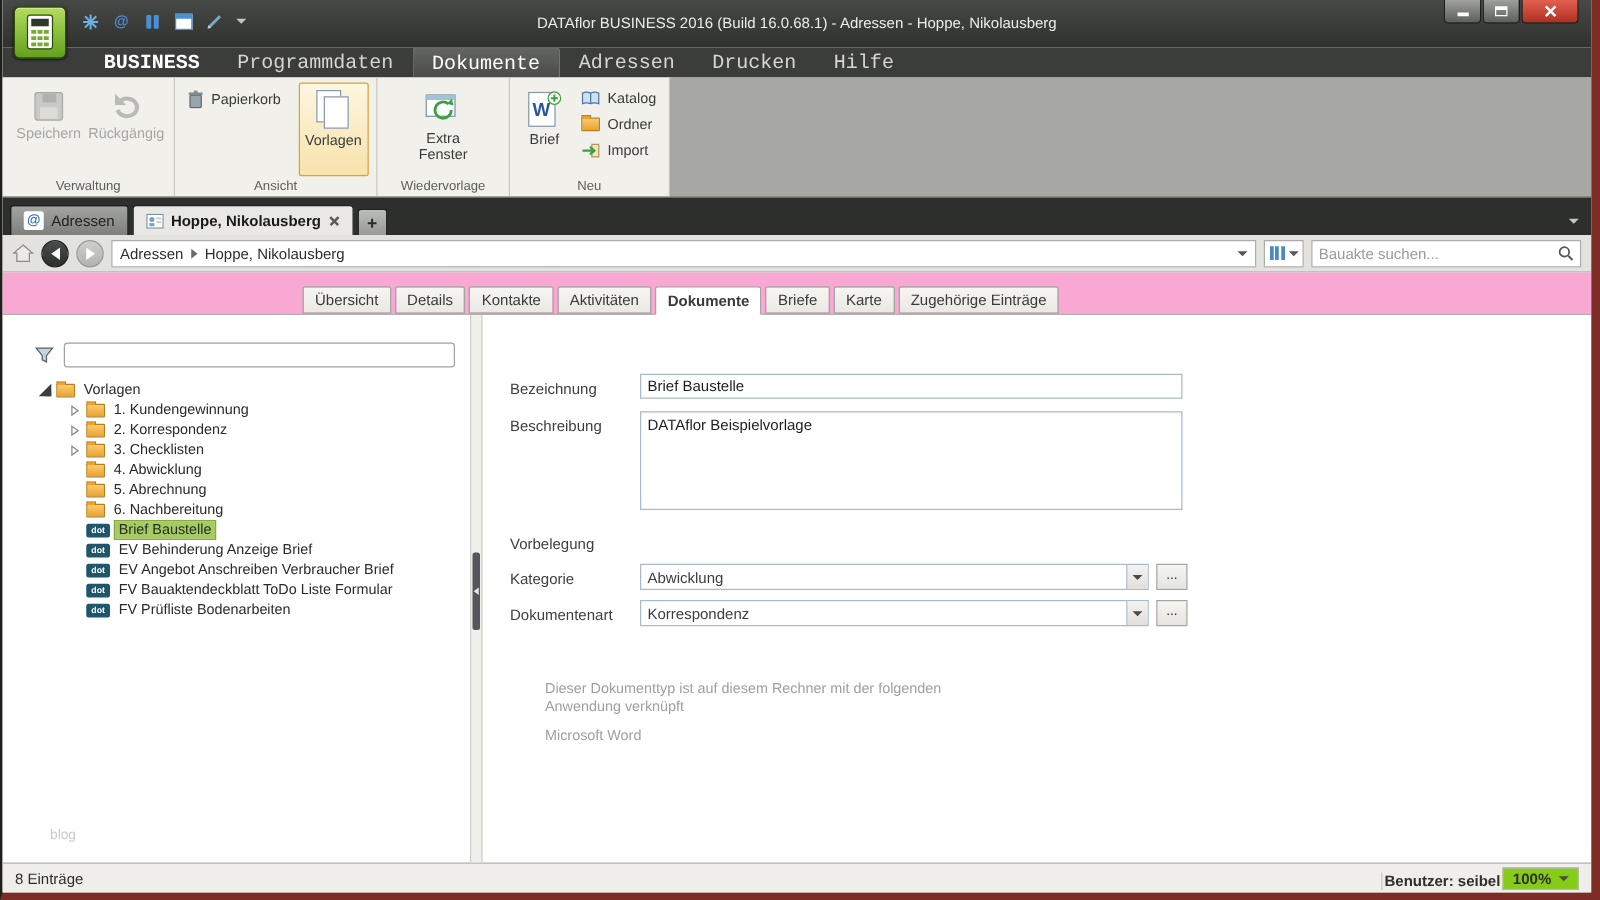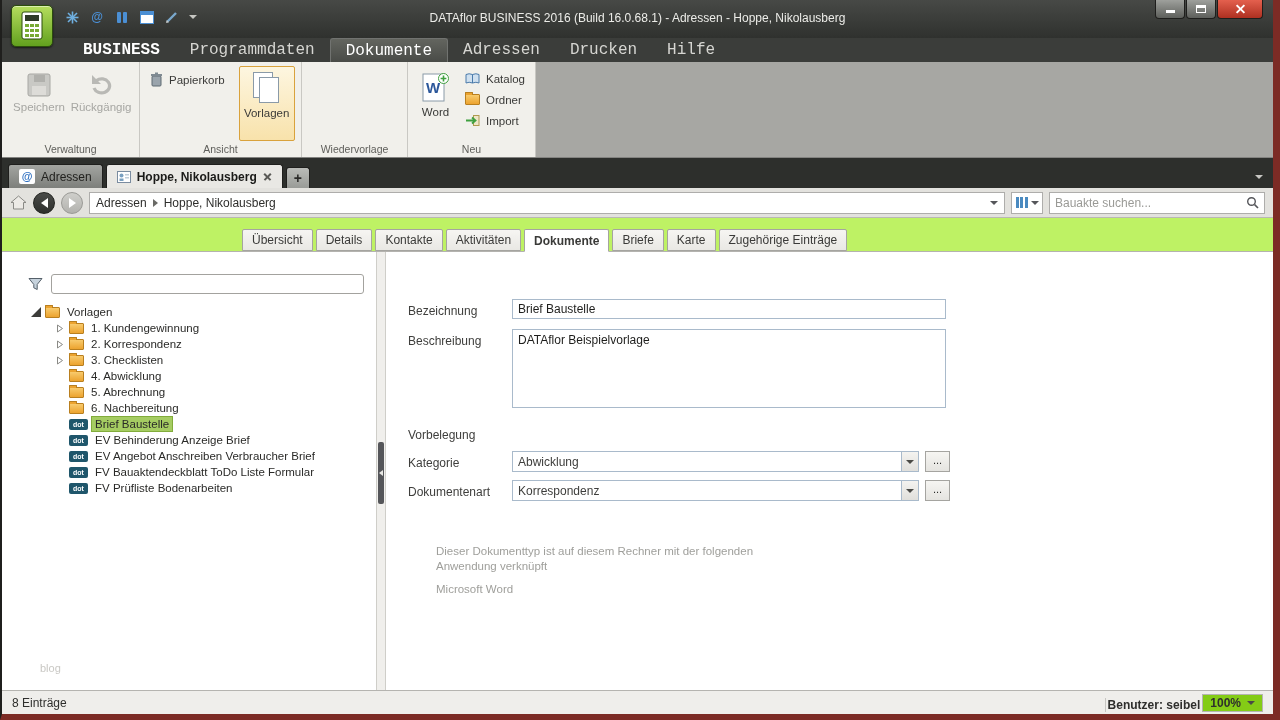--- a/index.html
+++ b/index.html
@@ -79,21 +79,21 @@
   .crumb-sep { width:0; height:0; border-top:4px solid transparent; border-bottom:4px solid transparent; border-left:5px solid #6a6a66; }
   .crumbbox .tri-down { margin-left:auto; color:#55565a; cursor:pointer; }
   .viewbtn { width:32px; height:22px; background:#fff; border:1px solid #aeadab; display:flex; align-items:center; justify-content:center; gap:3px; cursor:pointer; flex:none; }
   .colsic { display:flex; gap:1.5px; } .colsic i { width:3px; height:11px; background:#4a8ac0; }
   .viewbtn .tri-down { color:#55565a; }
   .searchbox { width:216px; height:22px; background:#fff; border:1px solid #aeadab; display:flex; align-items:center; padding:0 5px; gap:4px; flex:none; }
   .searchbox input { flex:1; border:none; outline:none; font-size:12px; color:#5a5a56; font-family:inherit; min-width:0; }
   .searchbox input::placeholder { color:#9a9a96; }
 
   
-  .subtabs { height:34px; background:#bef264; border-bottom:1px solid #b4b3af; display:flex; align-items:flex-end; padding-left:240px; gap:3px; flex:none; }
+  .subtabs { height:34px; background:#f9a8d4; border-bottom:1px solid #b4b3af; display:flex; align-items:flex-end; padding-left:240px; gap:3px; flex:none; }
   .stab { height:22px; padding:0 9px; display:flex; align-items:center; font-size:12px; color:#3a3a38; background:linear-gradient(#f6f5f2,#e9e8e4);
           border:1px solid #a5a4a0; border-radius:2px 2px 0 0; cursor:pointer; }
   .stab.active { background:#fff; font-weight:bold; height:23px; margin-bottom:-1px; border-bottom:1px solid #fff; }
 
   
   .content { flex:1; display:flex; background:#fff; overflow:hidden; }
   .leftpanel { width:374px; flex:none; display:flex; flex-direction:column; padding-top:22px; position:relative; }
   .filterrow { display:flex; align-items:center; gap:8px; padding:0 12px 0 26px; }
   .treesearch { flex:1; height:20px; border:1px solid #a3a29e; border-radius:3px; font-size:12px; padding:0 5px; outline:none; font-family:inherit; }
   .tree { margin-top:10px; font-size:11.5px; color:#2a2a28; flex:1; }
@@ -231,32 +231,41 @@
         <span class="sheets">
             <i></i>
             <i></i>
           </span>
         <span class="blabel">Vorlagen</span>
       </div>
       <div class="rgroup-label">Ansicht</div>
     </div>
 
     <div class="rgroup" style="width:106px; justify-content:center;">
+      <div class="bigbtn" style="width:64px;">
+        <svg width="30" height="30">
+          <rect x="1" y="4" width="23" height="17" fill="#ffffff" stroke="#7a94a8"></rect>
+            <rect x="1" y="4" width="23" height="4" fill="#9fc4d8"></rect>
+          <path d="M21 16 a6.5 6.5 0 1 1 -2.2 -4.8" fill="none" stroke="#3fa03f" stroke-width="2.2"></path>
+          <path d="M21.5 7 l1.4 5.4 -5.4 -1.4 z" fill="#3fa03f"></path>
+        </svg>
+        <span class="blabel">Extra Fenster</span>
+      </div>
       <div class="rgroup-label">Wiedervorlage</div>
     </div>
 
     <div class="rgroup" style="width:128px; gap:4px;">
       <div class="bigbtn" style="width:46px;">
         <svg width="27" height="31">
           <rect x="1" y="2" width="21" height="27" fill="#ffffff" stroke="#8a9aa8"></rect>
           <text x="11" y="21" font-size="15" font-weight="bold" fill="#2b579a" text-anchor="middle" font-family="Liberation Sans, sans-serif">W</text>
           <circle cx="21.5" cy="6.5" r="5" fill="#ffffff" stroke="#3fa03f"></circle>
           <path d="M21.5 3.6 v5.8 M18.6 6.5 h5.8" stroke="#3fa03f" stroke-width="1.6"></path>
         </svg>
-        <span class="blabel">Word</span>
+        <span class="blabel">Brief</span>
       </div>
       <div class="colstack">
         <div class="smbtn">
           <svg width="15" height="13">
               <path d="M1 2.5 Q4 1 7.5 2.5 Q11 1 14 2.5 V11 Q11 9.5 7.5 11 Q4 9.5 1 11 Z" fill="#cfe0ef" stroke="#4a7aaa"></path>
               <line x1="7.5" y1="2.5" x2="7.5" y2="11" stroke="#4a7aaa"></line>
             </svg>
           <span>Katalog</span>
         </div>
         <div class="smbtn">

